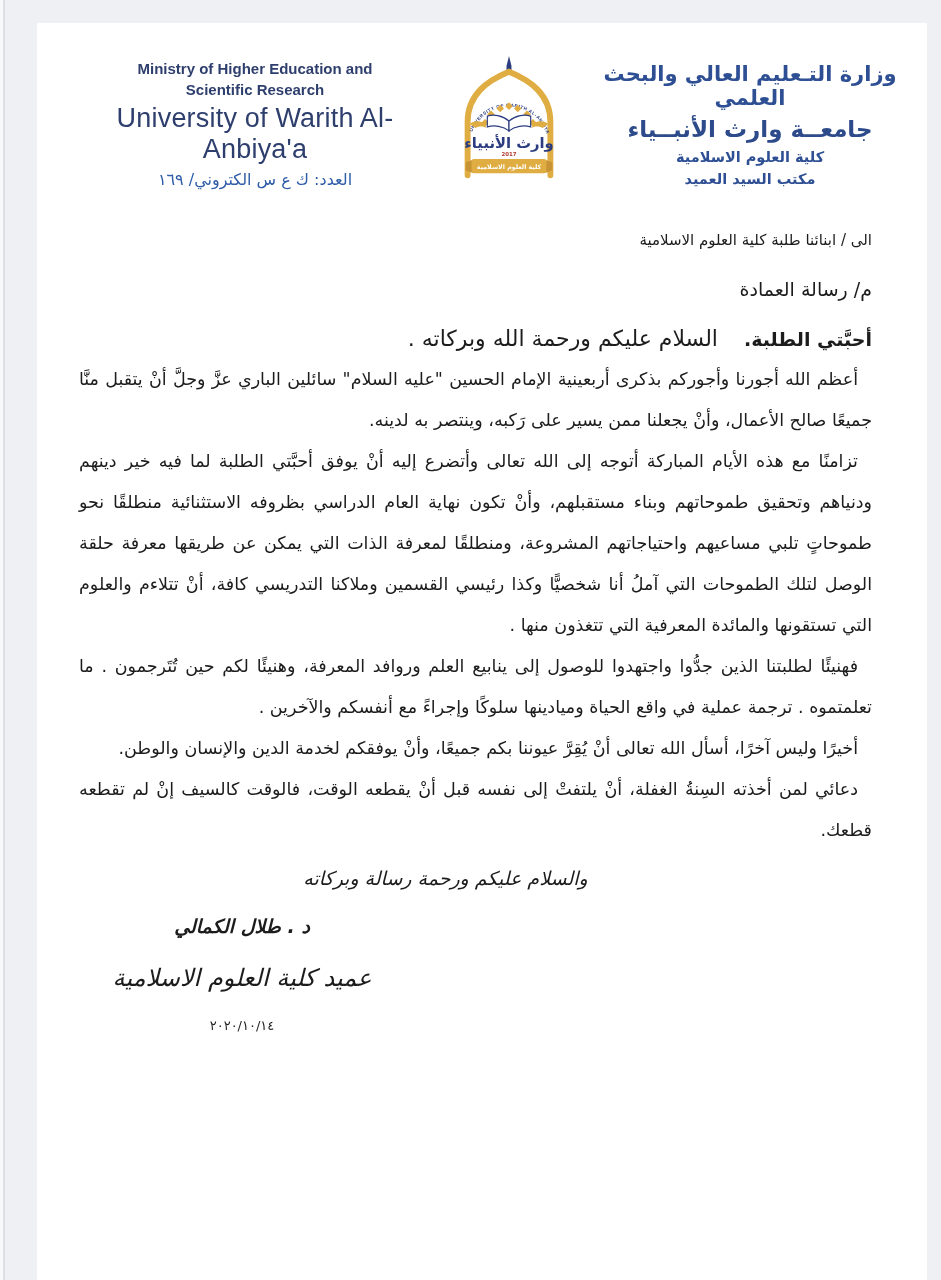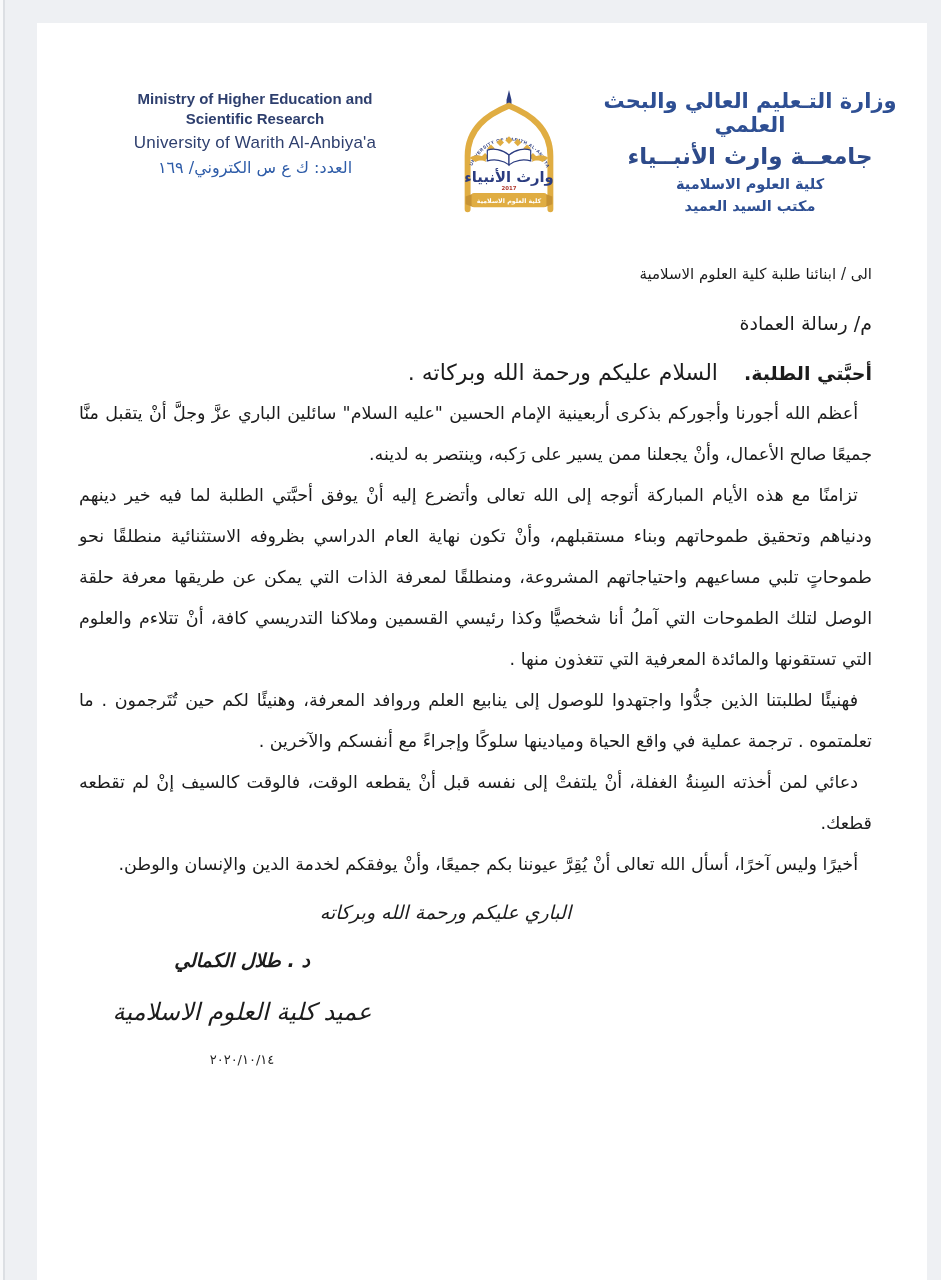--- a/index.html
+++ b/index.html
@@ -3,24 +3,24 @@
 <meta charset="utf-8">
 <style>
   html,body{margin:0;padding:0;}
   body{background:#e9ebee;font-family:"DejaVu Sans",sans-serif;}
   .canvas{position:relative;width:941px;height:1280px;background:#eef0f3;overflow:hidden;}
   .edge-strip{position:absolute;left:0;top:0;bottom:0;width:3px;background:#f8f9fa;}
   .edge-line{position:absolute;left:3px;top:0;bottom:0;width:2px;background:#dcdfe3;}
   .page{position:absolute;left:37px;top:23px;width:890px;height:1257px;background:#ffffff;}
 
   
-  .header{display:flex;align-items:flex-start;padding-top:66px;}
+  .header{display:flex;align-items:center;padding-top:32px;}
   .hdr-left{width:380px;margin-left:28px;text-align:center;color:#2e3f6e;}
   .hdr-left .min1,.hdr-left .min2{font-family:"Liberation Sans",sans-serif;font-size:15px;font-weight:700;line-height:1.35;}
-  .hdr-left .uni-en{font-family:"Liberation Sans",sans-serif;font-size:17px;font-weight:400;margin-top:3px;letter-spacing:.2px;}
+  .hdr-left .uni-en{font-family:"Liberation Sans",sans-serif;font-size:27px;font-weight:400;margin-top:3px;letter-spacing:.2px;}
   .hdr-left .num-line,.hdr-left .date-line{direction:rtl;font-size:16px;color:#2e5ca8;margin-top:5px;}
   .logo-wrap{width:124px;margin-left:2px;margin-top:0;}
   .hdr-right{flex:1;margin-left:28px;margin-right:26px;text-align:center;direction:rtl;color:#2e4f93;}
   .hdr-right .min-ar{font-size:21px;font-weight:600;}
   .hdr-right .uni-ar{font-size:23px;font-weight:700;color:#2d4a8a;margin-top:6px;}
   .hdr-right .col-ar{font-size:14.5px;font-weight:600;margin-top:7px;}
   .hdr-right .off-ar{font-size:14.5px;font-weight:600;margin-top:6px;}
 
   
   .letter{direction:rtl;text-align:right;color:#1c1c1c;padding:0 55px 0 42px;}
@@ -113,25 +113,25 @@
 
       <div class="salutation">
         <span class="bold">أحبَّتي الطلبة.</span>
         <span class="script">السلام عليكم ورحمة الله وبركاته .</span>
       </div>
 
       <div class="body-text">
         <p>أعظم الله أجورنا وأجوركم بذكرى أربعينية الإمام الحسين "عليه السلام" سائلين الباري عزَّ وجلَّ أنْ يتقبل منَّا جميعًا صالح الأعمال، وأنْ يجعلنا ممن يسير على رَكبه، وينتصر به لدينه.</p>
         <p>تزامنًا مع هذه الأيام المباركة أتوجه إلى الله تعالى وأتضرع إليه أنْ يوفق أحبَّتي الطلبة لما فيه خير دينهم ودنياهم وتحقيق طموحاتهم وبناء مستقبلهم، وأنْ تكون نهاية العام الدراسي بظروفه الاستثنائية منطلقًا نحو طموحاتٍ تلبي مساعيهم واحتياجاتهم المشروعة، ومنطلقًا لمعرفة الذات التي يمكن عن طريقها معرفة حلقة الوصل لتلك الطموحات التي آملُ أنا شخصيًّا وكذا رئيسي القسمين وملاكنا التدريسي كافة، أنْ تتلاءم والعلوم التي تستقونها والمائدة المعرفية التي تتغذون منها .</p>
         <p>فهنيئًا لطلبتنا الذين جدُّوا واجتهدوا للوصول إلى ينابيع العلم وروافد المعرفة، وهنيئًا لكم حين تُتَرجمون . ما تعلمتموه . ترجمة عملية في واقع الحياة وميادينها سلوكًا وإجراءً مع أنفسكم والآخرين .</p>
+        <p>أخيرًا وليس آخرًا، أسأل الله تعالى أنْ يُقِرَّ عيوننا بكم جميعًا، وأنْ يوفقكم لخدمة الدين والإنسان والوطن.</p>
         <p>دعائي لمن أخذته السِنةُ الغفلة، أنْ يلتفتْ إلى نفسه قبل أنْ يقطعه الوقت، فالوقت كالسيف إنْ لم تقطعه قطعك.</p>
-        <p>أخيرًا وليس آخرًا، أسأل الله تعالى أنْ يُقِرَّ عيوننا بكم جميعًا، وأنْ يوفقكم لخدمة الدين والإنسان والوطن.</p>
       </div>
 
-      <div class="closing">الباري عليكم ورحمة الله وبركاته</div>
+      <div class="closing">والسلام عليكم ورحمة رسالة وبركاته</div>
 
       <div class="signature">
         <div class="sig-name">د . طلال الكمالي</div>
         <div class="sig-title">عميد كلية العلوم الاسلامية</div>
         <div class="sig-date">٢٠٢٠/١٠/١٤</div>
       </div>
 
     </div>
   </div>
 </div>

